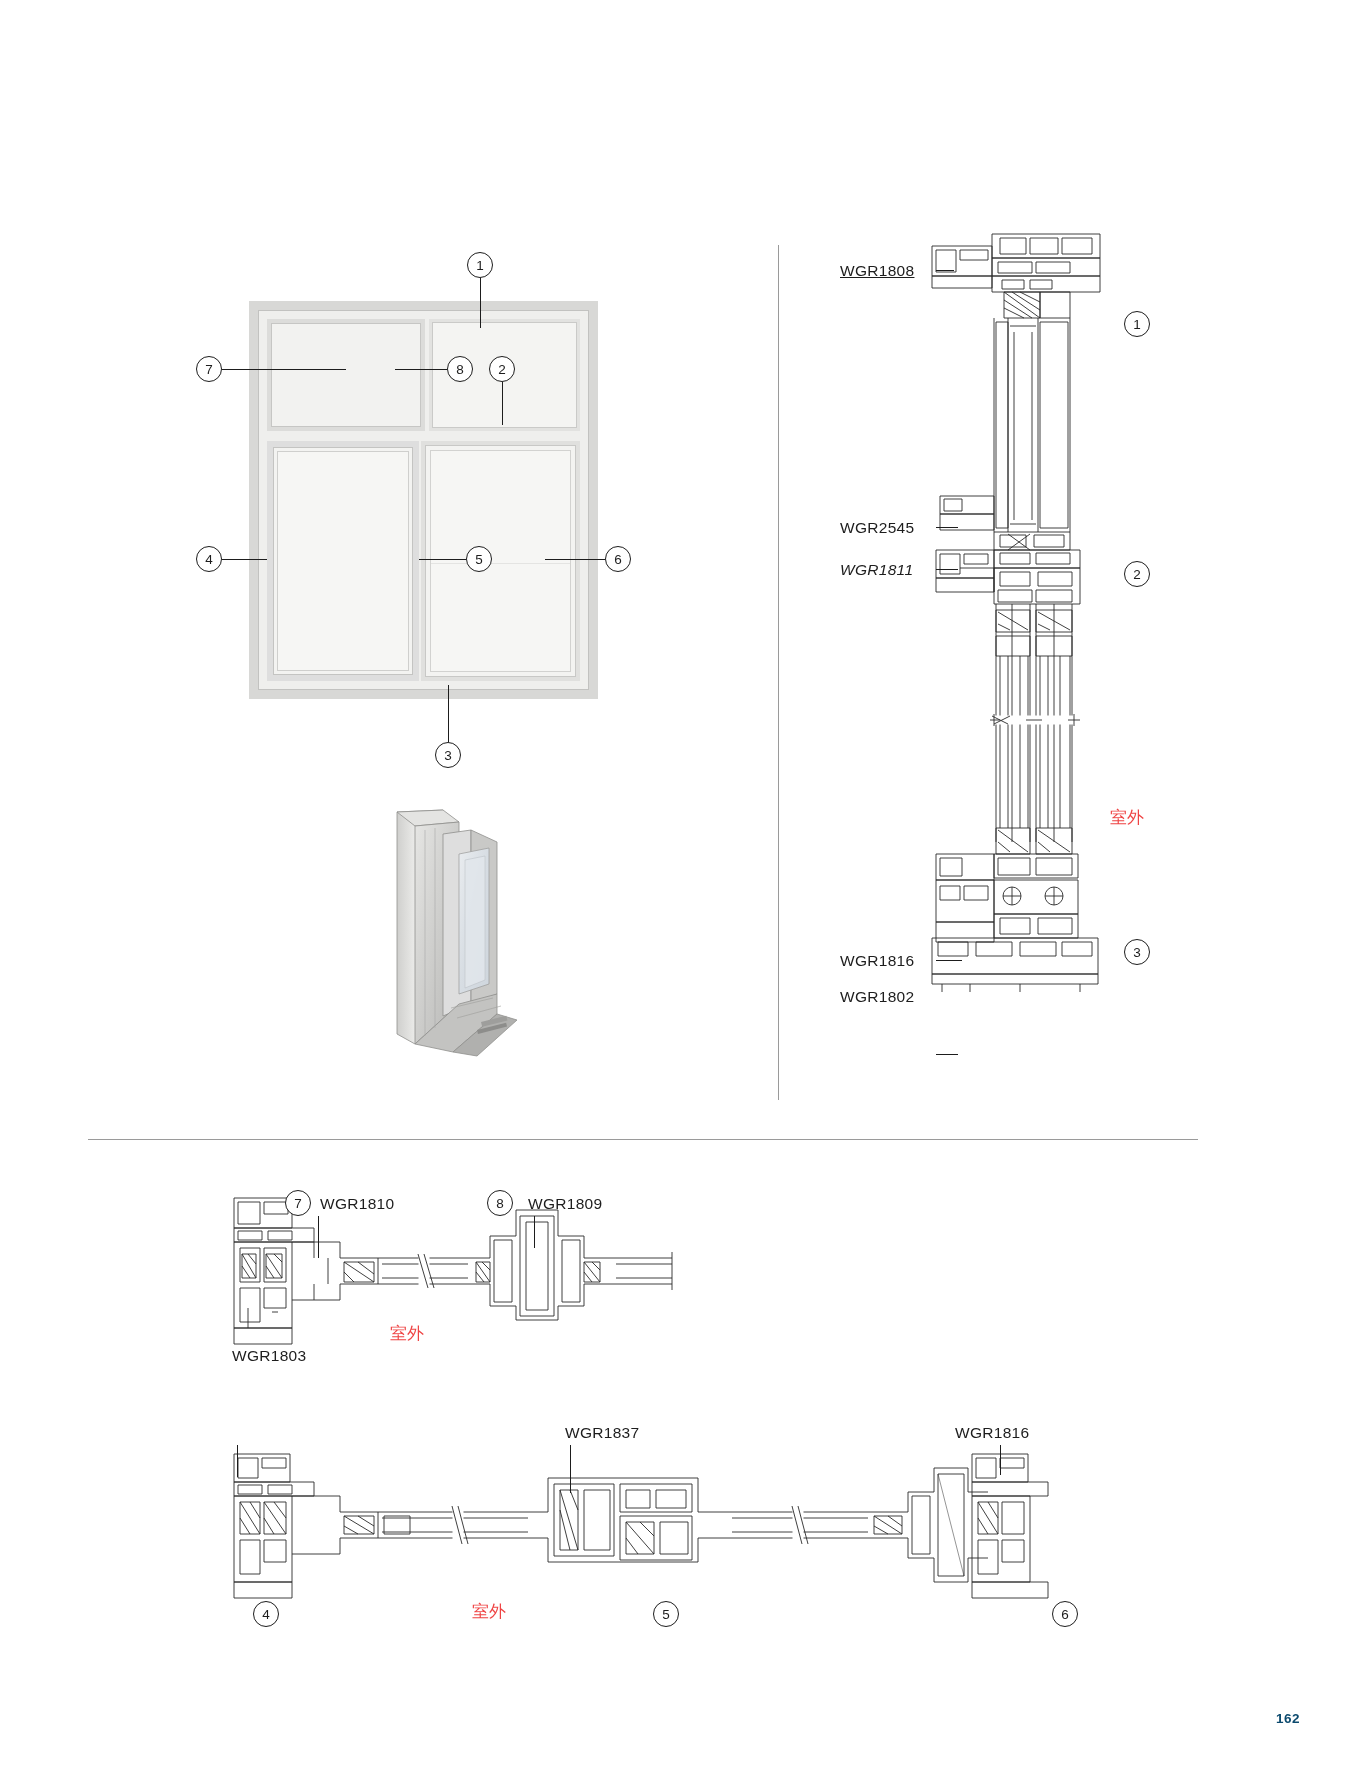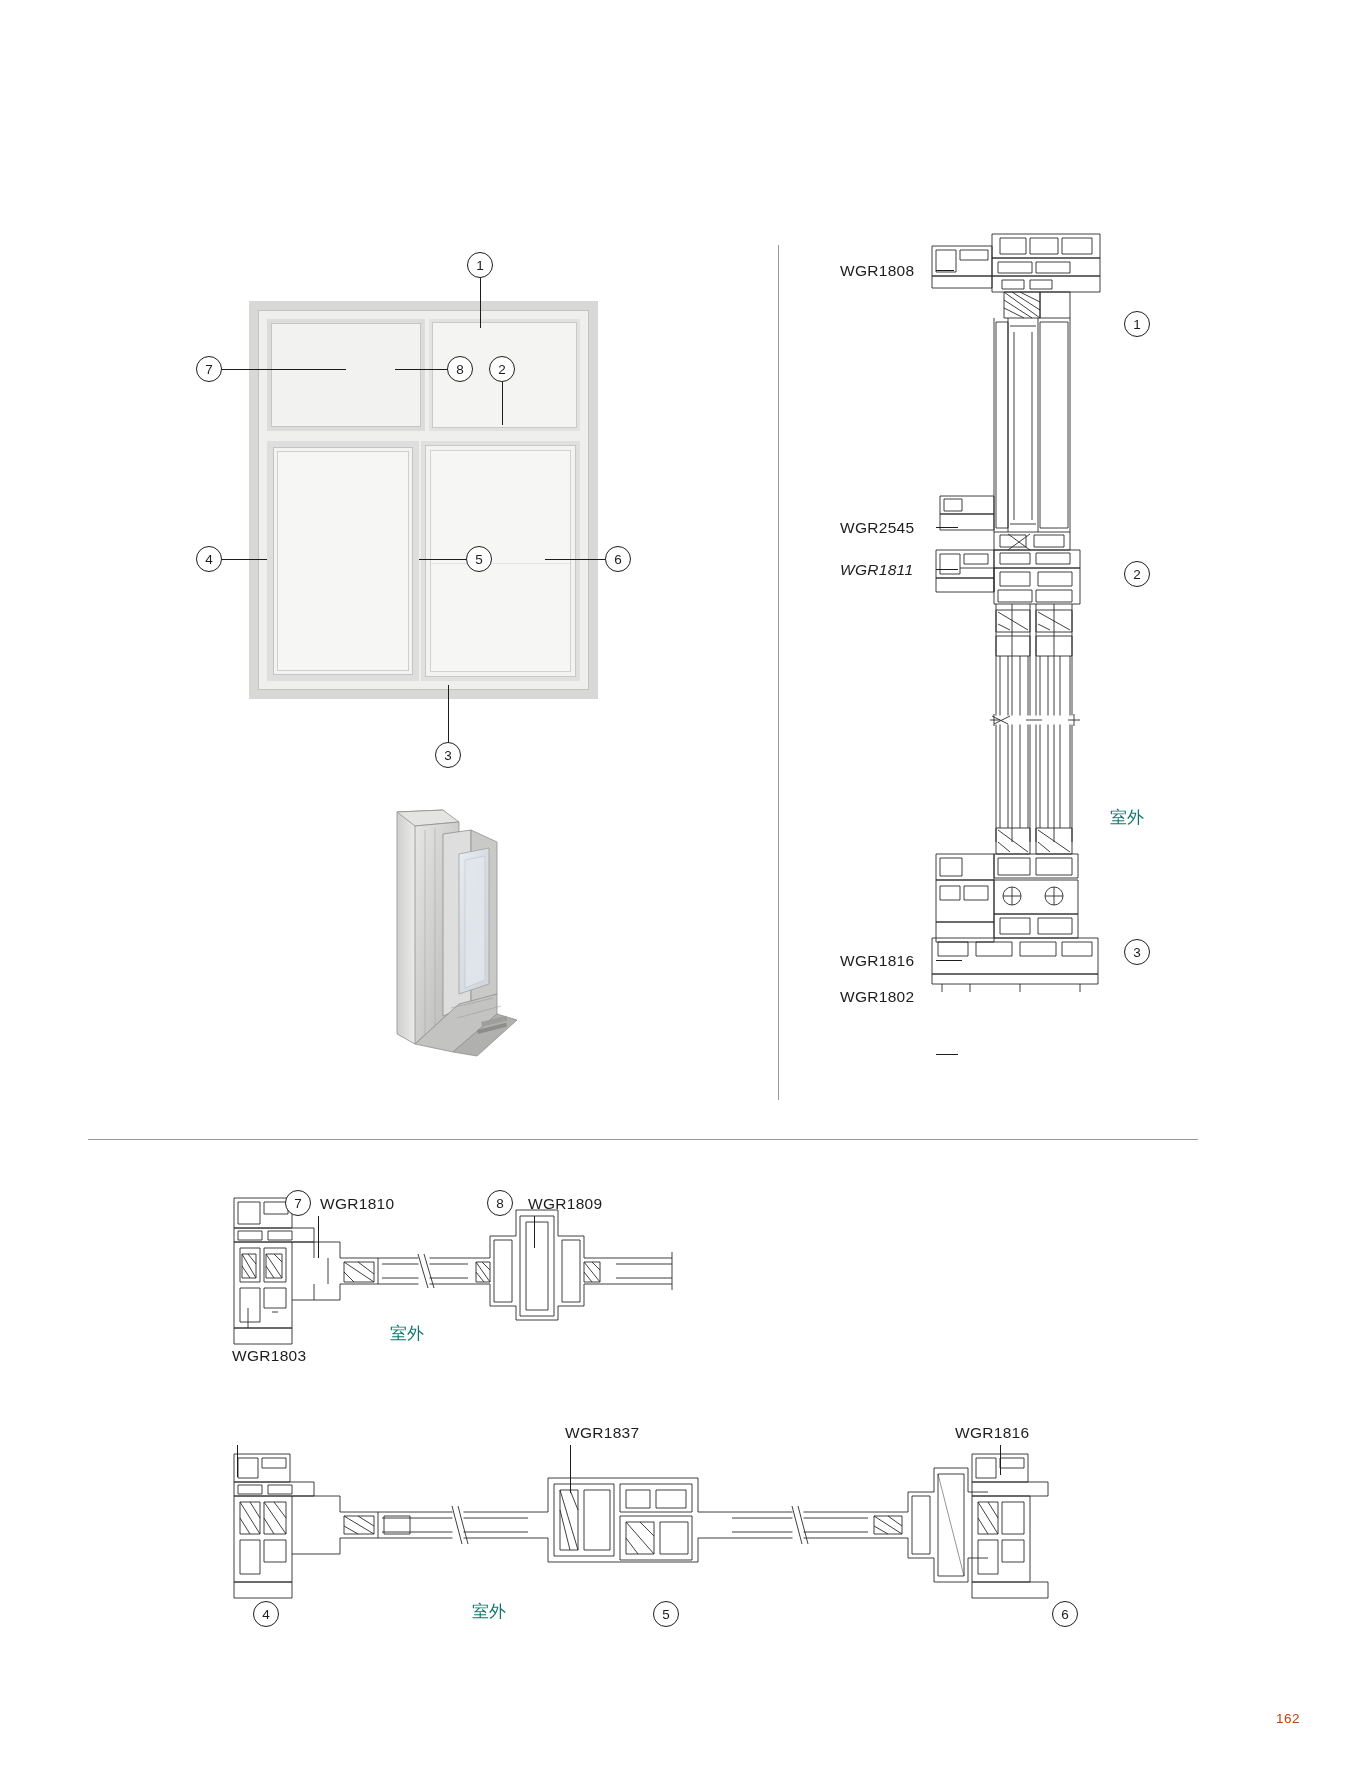--- a/index.html
+++ b/index.html
@@ -23,21 +23,21 @@
   
   .abs { position: absolute; }
   .label {
     font-size: 15.5px;
     letter-spacing: .3px;
     color: #1d1d1d;
     white-space: nowrap;
   }
   .cn-label {
     font-size: 17px;
-    color: #0f766e;
+    color: #ef4444;
     white-space: nowrap;
   }
   .callout {
     width: 26px;
     height: 26px;
     border: 1px solid #1d1d1d;
     border-radius: 50%;
     display: flex;
     align-items: center;
     justify-content: center;
@@ -163,23 +163,23 @@
     width: 160px;
     height: 250px;
   }
 
   
   #page-number {
     position: absolute;
     right: 58px;
     bottom: 44px;
     font-size: 13.5px;
-    font-weight: normal;
+    font-weight: bold;
     letter-spacing: .5px;
-    color: #c2410c;
+    color: #0c4a6e;
   }
 </style>
 </head>
 <body>
 
 <div class="page">
 
   <div class="rule-vert" style="left:778px; top:245px; height:855px;"></div>
 
   <div class="rule-horiz" style="left:88px; top:1139px; width:1110px;"></div>
@@ -371,21 +371,21 @@
         <rect x="8" y="710" width="30" height="14"></rect>
         <rect x="46" y="710" width="36" height="14"></rect>
         <rect x="90" y="710" width="36" height="14"></rect>
         <rect x="132" y="710" width="30" height="14"></rect>
         <path d="M2 742 L168 742 L168 752 L2 752 Z"></path>
         <path d="M12 752 L12 760 M40 752 L40 760 M90 752 L90 760 M150 752 L150 760"></path>
       </g>
     </svg>
   </div>
 
-  <div class="abs label" style="left:840px; top:262px;">WGR1808</div>
+  <div class="abs label" style="left:840px; top:262px;text-decoration:underline;">WGR1808</div>
   <div class="abs leader leader-h" style="left:936px; top:270px; width:18px;"></div>
 
   <div class="abs label" style="left:840px; top:519px;">WGR2545</div>
   <div class="abs leader leader-h" style="left:936px; top:527px; width:22px;"></div>
 
   <div class="abs label" style="left:840px; top:561px;font-style:italic;">WGR1811</div>
   <div class="abs leader leader-h" style="left:936px; top:569px; width:22px;"></div>
 
   <div class="abs label" style="left:840px; top:952px;">WGR1816</div>
   <div class="abs leader leader-h" style="left:936px; top:960px; width:26px;"></div>

